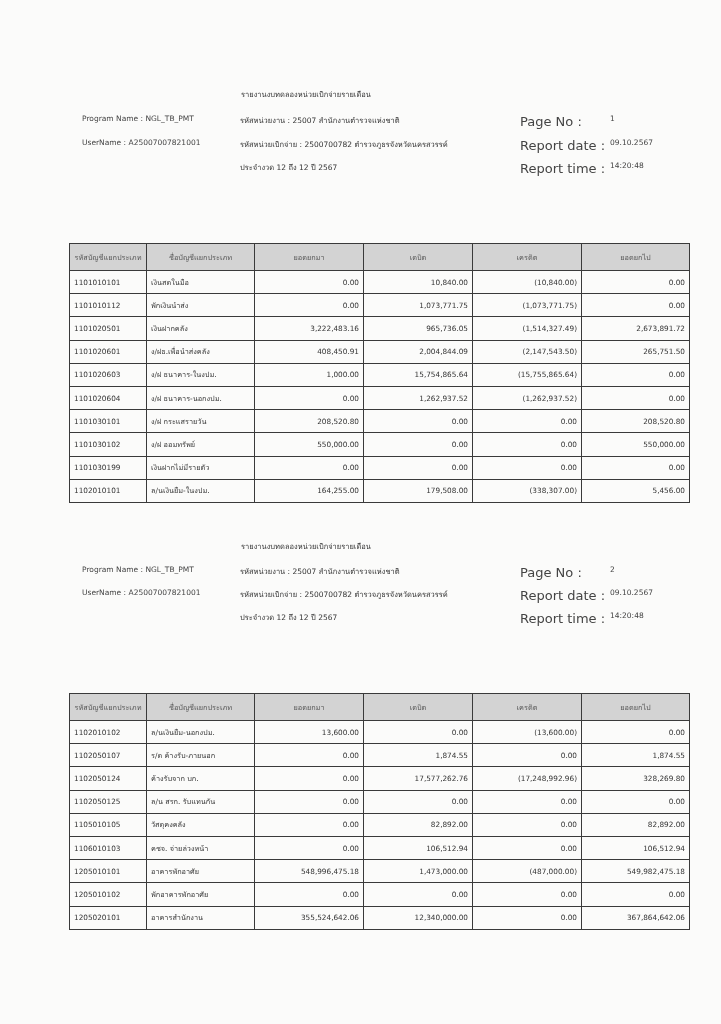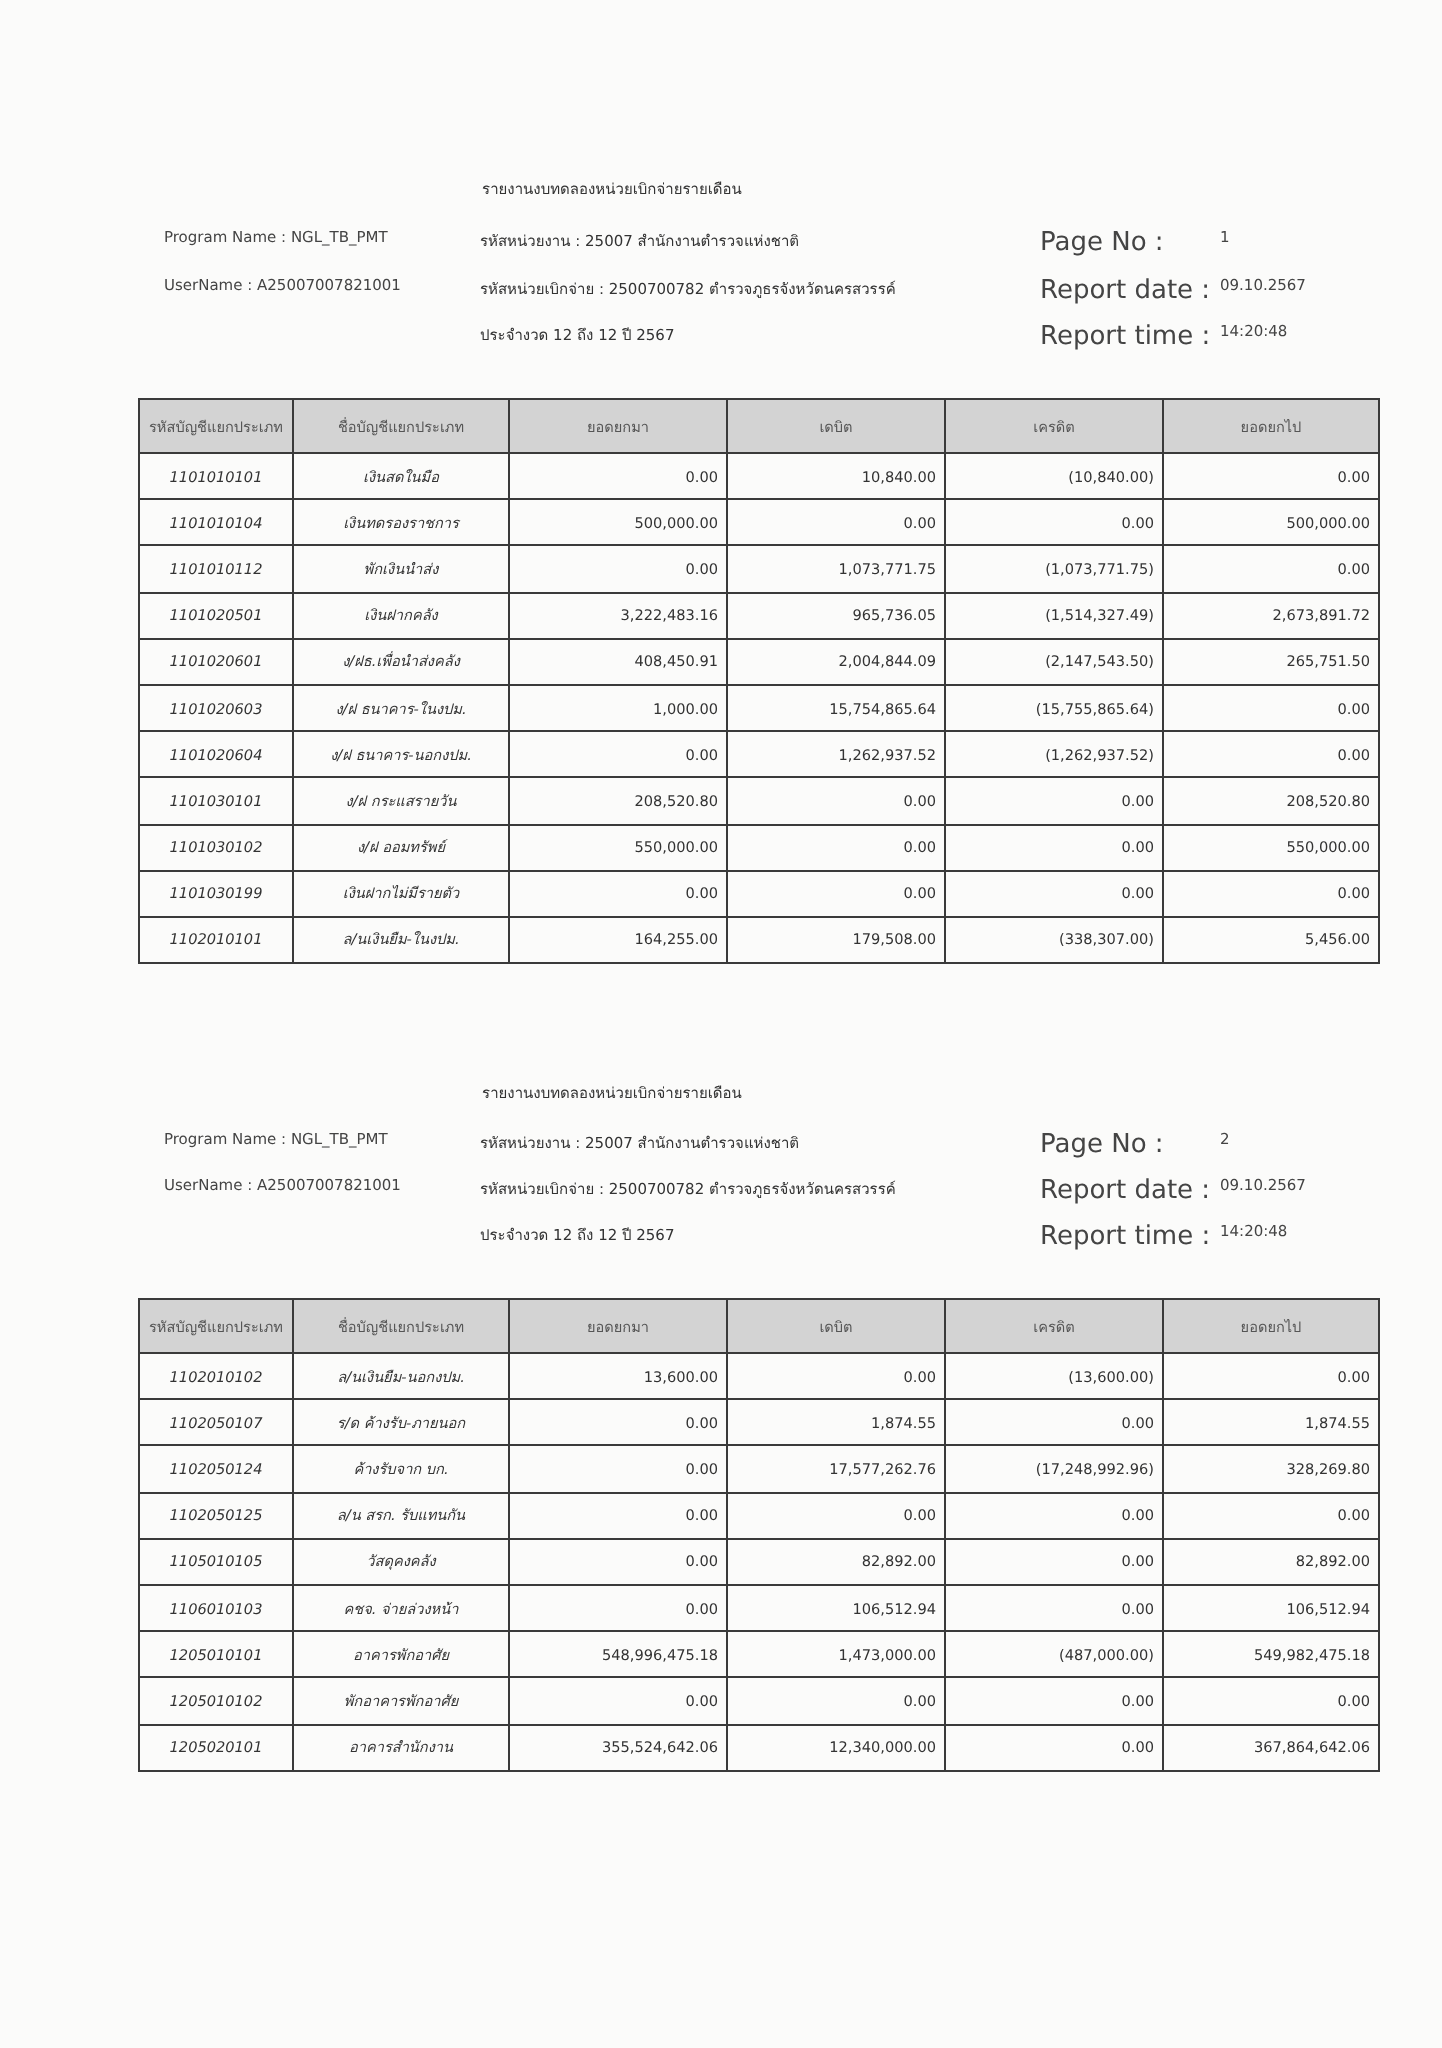--- a/index.html
+++ b/index.html
@@ -12,31 +12,31 @@
   .page-section { position: absolute; left: 0; width: 721px; }
   .title { position: absolute; left: 0; width: 612px; text-align: center; font-size: 7.5px; color: #333; }
   .hdr-left { position: absolute; left: 70px; font-size: 7.5px; color: #444; margin-left: 12px; }
   .hdr-center { position: absolute; left: 240px; width: 280px; text-align: left; font-size: 7.5px; color: #333; }
   .hdr-label { position: absolute; left: 520px; font-size: 13px; color: #444; }
   .hdr-val { position: absolute; left: 610px; font-size: 7.5px; color: #444; }
 
   table.ledger {
     position: absolute; left: 69px; width: 620px;
     border-collapse: collapse; table-layout: fixed;
-    font-size: 7.3px; color: #333;
+    font-size: 7.3px; color: #333; margin-top: 44px;
   }
   table.ledger th, table.ledger td {
     border: 1px solid #3a3a3a; padding: 0 4px; height: 22.2px;
     white-space: nowrap; overflow: hidden;
   }
   table.ledger th {
     background: #d3d3d3; font-weight: normal; height: 26px; text-align: center; color: #555;
   }
   table.ledger td.num { text-align: right; }
-  table.ledger td.code, table.ledger td.name { text-align: center; font-style: italic; }
+  table.ledger td.code, table.ledger td.name { text-align: left; }
   col.c1 { width: 77px; } col.c2 { width: 108px; } col.c3 { width: 109px; }
   col.c4 { width: 109px; } col.c5 { width: 109px; } col.c6 { width: 108px; }
 </style>
 </head>
 <body>
 
 <div class="page-section" style="top:0;height:500px;">
   <div class="title" style="top:88px;">รายงานงบทดลองหน่วยเบิกจ่ายรายเดือน</div>
   <div class="hdr-left" style="top:114px;">Program Name : NGL_TB_PMT</div>
   <div class="hdr-left" style="top:138px;">UserName : A25007007821001</div>
@@ -72,28 +72,20 @@
     <tbody>
         <tr>
           <td class="code">1101010101</td>
           <td class="name">เงินสดในมือ</td>
           <td class="num">0.00</td>
           <td class="num">10,840.00</td>
           <td class="num">(10,840.00)</td>
           <td class="num">0.00</td>
         </tr>
         <tr>
-          <td class="code">1101010104</td>
-          <td class="name">เงินทดรองราชการ</td>
-          <td class="num">500,000.00</td>
-          <td class="num">0.00</td>
-          <td class="num">0.00</td>
-          <td class="num">500,000.00</td>
-        </tr>
-        <tr>
           <td class="code">1101010112</td>
           <td class="name">พักเงินนำส่ง</td>
           <td class="num">0.00</td>
           <td class="num">1,073,771.75</td>
           <td class="num">(1,073,771.75)</td>
           <td class="num">0.00</td>
         </tr>
         <tr>
           <td class="code">1101020501</td>
           <td class="name">เงินฝากคลัง</td>

